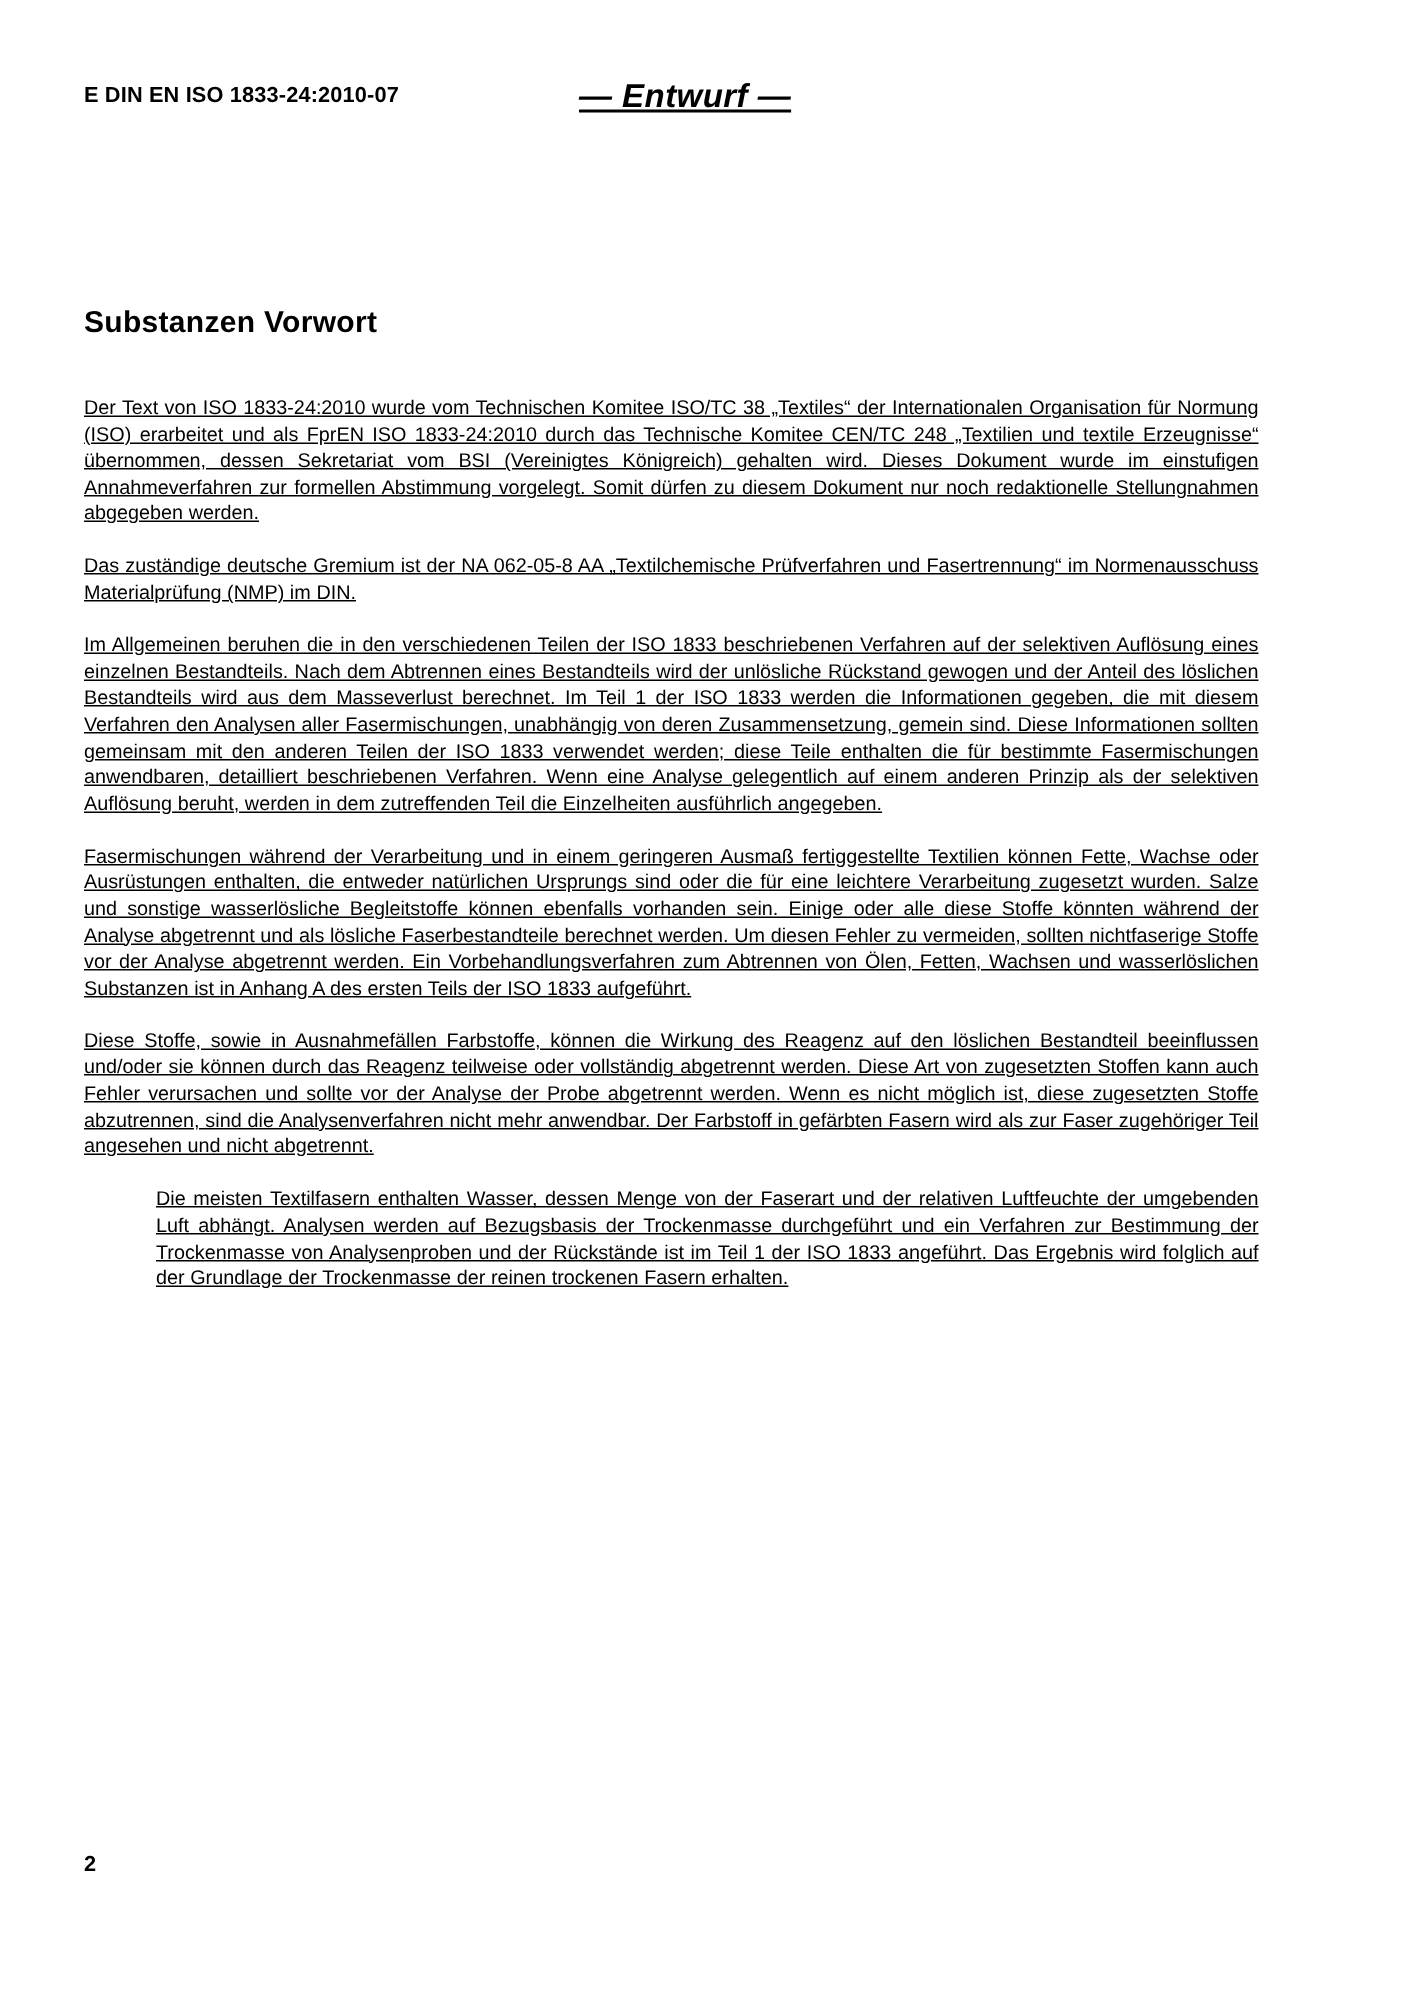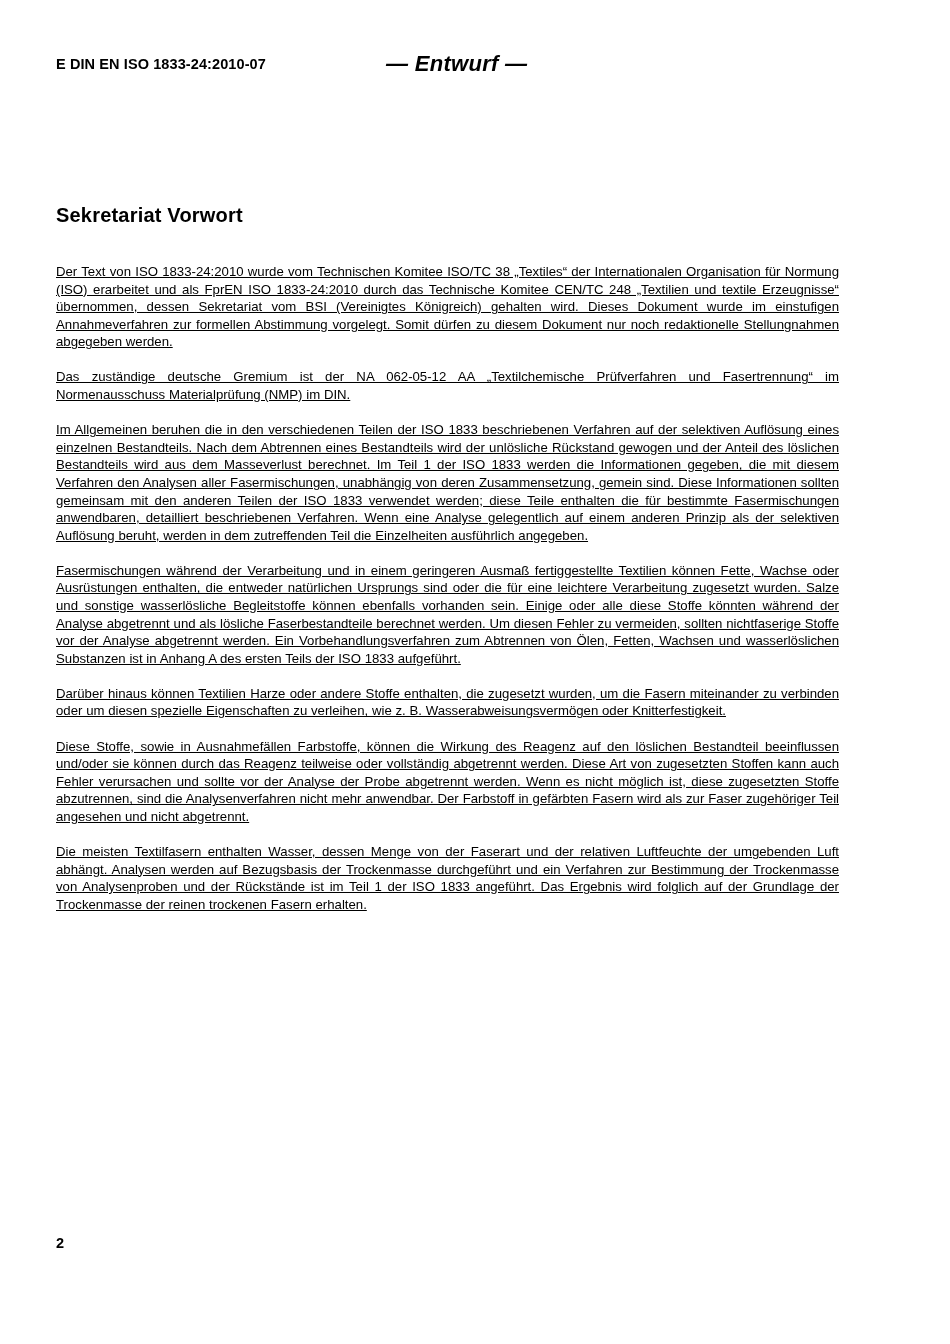--- a/index.html
+++ b/index.html
@@ -40,20 +40,21 @@
   .doc-header .draft-mark {
     position: absolute;
     left: 330px;
     top: -3px;
     font-size: 22px;
     font-weight: bold;
     font-style: italic;
     letter-spacing: 0.3px;
     white-space: nowrap;
     line-height: 24px;
+    text-decoration: underline;
   }
 
   
   .content {
     position: absolute;
     top: 203px;
     left: 56px;
     width: 783px;
   }
   .section-title {
@@ -68,20 +69,21 @@
     line-height: 17.6px;
     text-align: justify;
     text-justify: inter-word;
     margin: 0 0 17.5px 0;
     hyphens: none;
     word-spacing: 0.1px;
     text-decoration: underline;
   }
   p.body-text:last-child {
     margin-bottom: 0;
+    margin-left: 48px;
   }
 
   
   .page-number {
     position: absolute;
     left: 56px;
     top: 1234px;
     font-size: 14.5px;
     font-weight: bold;
     line-height: 18px;
@@ -91,26 +93,25 @@
 <body>
 
 <div class="page">
 
   <div class="doc-header">
     <div class="std-number">E DIN EN ISO 1833-24:2010-07</div>
     <div class="draft-mark">— Entwurf —</div>
   </div>
 
   <div class="content">
-    <h1 class="section-title">Sekretariat Vorwort</h1>
+    <h1 class="section-title">Substanzen Vorwort</h1>
 
     <p class="body-text">Der Text von ISO 1833-24:2010 wurde vom Technischen Komitee ISO/TC 38 „Textiles“ der Internationalen Organisation für Normung (ISO) erarbeitet und als FprEN ISO 1833-24:2010 durch das Technische Komitee CEN/TC 248 „Textilien und textile Erzeugnisse“ übernommen, dessen Sekretariat vom BSI (Vereinigtes Königreich) gehalten wird. Dieses Dokument wurde im einstufigen Annahmeverfahren zur formellen Abstimmung vorgelegt. Somit dürfen zu diesem Dokument nur noch redaktionelle Stellungnahmen abgegeben werden.</p>
-    <p class="body-text">Das zuständige deutsche Gremium ist der NA 062-05-12 AA „Textilchemische Prüfverfahren und Fasertrennung“ im Normenausschuss Materialprüfung (NMP) im DIN.</p>
+    <p class="body-text">Das zuständige deutsche Gremium ist der NA 062-05-8 AA „Textilchemische Prüfverfahren und Fasertrennung“ im Normenausschuss Materialprüfung (NMP) im DIN.</p>
     <p class="body-text">Im Allgemeinen beruhen die in den verschiedenen Teilen der ISO 1833 beschriebenen Verfahren auf der selektiven Auflösung eines einzelnen Bestandteils. Nach dem Abtrennen eines Bestandteils wird der unlösliche Rückstand gewogen und der Anteil des löslichen Bestandteils wird aus dem Masseverlust berechnet. Im Teil 1 der ISO 1833 werden die Informationen gegeben, die mit diesem Verfahren den Analysen aller Fasermischungen, unabhängig von deren Zusammensetzung, gemein sind. Diese Informationen sollten gemeinsam mit den anderen Teilen der ISO 1833 verwendet werden; diese Teile enthalten die für bestimmte Fasermischungen anwendbaren, detailliert beschriebenen Verfahren. Wenn eine Analyse gelegentlich auf einem anderen Prinzip als der selektiven Auflösung beruht, werden in dem zutreffenden Teil die Einzelheiten ausführlich angegeben.</p>
     <p class="body-text">Fasermischungen während der Verarbeitung und in einem geringeren Ausmaß fertiggestellte Textilien können Fette, Wachse oder Ausrüstungen enthalten, die entweder natürlichen Ursprungs sind oder die für eine leichtere Verarbeitung zugesetzt wurden. Salze und sonstige wasserlösliche Begleitstoffe können ebenfalls vorhanden sein. Einige oder alle diese Stoffe könnten während der Analyse abgetrennt und als lösliche Faserbestandteile berechnet werden. Um diesen Fehler zu vermeiden, sollten nichtfaserige Stoffe vor der Analyse abgetrennt werden. Ein Vorbehandlungsverfahren zum Abtrennen von Ölen, Fetten, Wachsen und wasserlöslichen Substanzen ist in Anhang A des ersten Teils der ISO 1833 aufgeführt.</p>
-    <p class="body-text">Darüber hinaus können Textilien Harze oder andere Stoffe enthalten, die zugesetzt wurden, um die Fasern miteinander zu verbinden oder um diesen spezielle Eigenschaften zu verleihen, wie z. B. Wasserabweisungsvermögen oder Knitterfestigkeit.</p>
     <p class="body-text">Diese Stoffe, sowie in Ausnahmefällen Farbstoffe, können die Wirkung des Reagenz auf den löslichen Bestandteil beeinflussen und/oder sie können durch das Reagenz teilweise oder vollständig abgetrennt werden. Diese Art von zugesetzten Stoffen kann auch Fehler verursachen und sollte vor der Analyse der Probe abgetrennt werden. Wenn es nicht möglich ist, diese zugesetzten Stoffe abzutrennen, sind die Analysenverfahren nicht mehr anwendbar. Der Farbstoff in gefärbten Fasern wird als zur Faser zugehöriger Teil angesehen und nicht abgetrennt.</p>
     <p class="body-text">Die meisten Textilfasern enthalten Wasser, dessen Menge von der Faserart und der relativen Luftfeuchte der umgebenden Luft abhängt. Analysen werden auf Bezugsbasis der Trockenmasse durchgeführt und ein Verfahren zur Bestimmung der Trockenmasse von Analysenproben und der Rückstände ist im Teil 1 der ISO 1833 angeführt. Das Ergebnis wird folglich auf der Grundlage der Trockenmasse der reinen trockenen Fasern erhalten.</p>
   </div>
 
   <div class="page-number">2</div>
 
 </div>
 
 </body></html>

